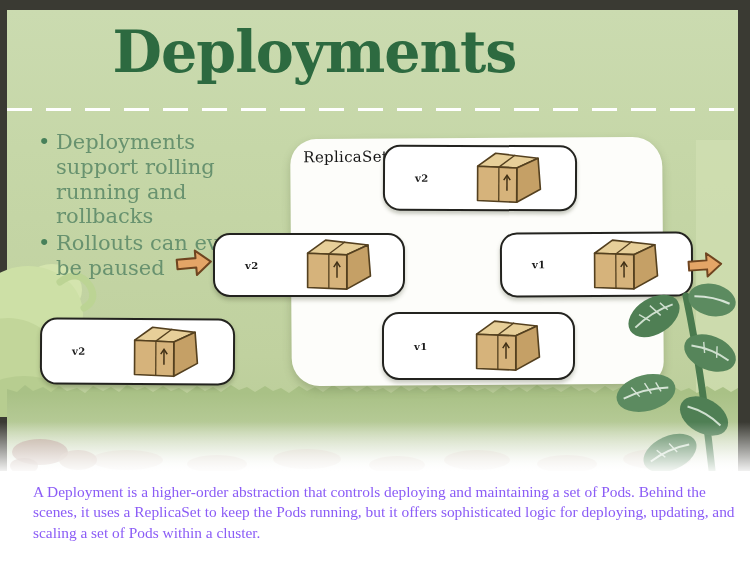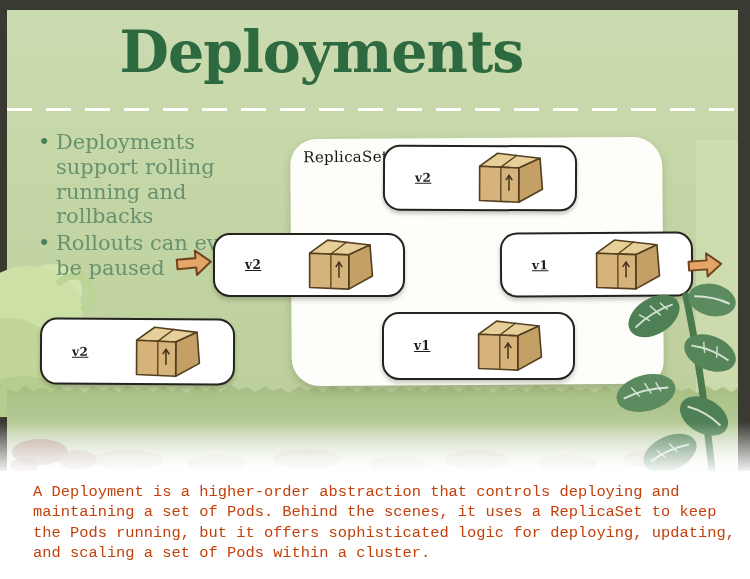--- a/index.html
+++ b/index.html
@@ -18,21 +18,21 @@
   .decor { position:absolute; z-index:2; }
   .bush-left { left:0; top:252px; }
   .ground { position:absolute; left:7px; top:393px; width:731px; height:78px; z-index:2;
     background:linear-gradient(to bottom, #a9c186 0%, #b4c994 35%, #d5dfc6 72%, #ffffff 100%); }
   .grass-tufts { position:absolute; left:7px; top:379px; width:731px; height:18px; z-index:2; }
   .rocks { left:10px; top:436px; z-index:3; }
   .pebbles { left:7px; top:444px; z-index:3; }
   .plant-right { left:612px; top:258px; z-index:6; }
 
   
-  .title { position:absolute; left:25px; top:18px; width:593px; text-align:center;
+  .title { position:absolute; left:18px; top:18px; width:593px; text-align:center;
     font-size:57px; font-weight:bold; color:#2d6a40; letter-spacing:-1px; z-index:3; }
 
   
   .divider { position:absolute; left:7px; top:108px; width:731px; height:3px; z-index:3;
     background:repeating-linear-gradient(90deg,#ffffff 0 25px, rgba(255,255,255,0) 25px 39px); }
 
   
   .bullets { position:absolute; left:38px; top:130px; width:228px; list-style:none; z-index:3; }
   .bullets li { position:relative; padding-left:18px; font-size:21px; line-height:1.18;
     color:#68926f; margin-bottom:2px; }
@@ -40,39 +40,39 @@
 
   
   .rs-box { position:absolute; left:291px; top:138px; width:372px; height:247px;
     background:#fdfdfa; border-radius:26px 30px 22px 28px;
     box-shadow:0 4px 9px rgba(95,110,70,.33); transform:rotate(-0.4deg); z-index:3; }
   .rs-label { position:absolute; left:13px; top:9px; font-size:15px; color:#161616; letter-spacing:.3px; }
 
   
   .pod { position:absolute; display:flex; align-items:center; background:#ffffff;
     border:2.5px solid #23231f; border-radius:17px; box-shadow:0 3px 4px rgba(60,70,40,.28); z-index:4; }
-  .pod-label { font-size:12px; font-weight:bold; color:#1c1c1c; letter-spacing:.5px; margin-left:30px;text-decoration:underline; }
+  .pod-label { font-size:10px; font-weight:bold; color:#1c1c1c; letter-spacing:.5px; margin-left:30px; }
   .pod-box-icon { margin-left:40px; margin-top:-4px; }
   .pod-a { left:383px; top:145px; width:194px; height:66px; transform:rotate(.25deg); }
   .pod-b { left:213px; top:233px; width:192px; height:64px; }
   .pod-c { left:500px; top:232px; width:193px; height:65px; transform:rotate(-.3deg); }
   .pod-d { left:382px; top:312px; width:193px; height:68px; }
   .pod-e { left:40px;  top:318px; width:195px; height:67px; transform:rotate(.3deg); }
 
   
   .flow-arrow { position:absolute; z-index:6; }
   .arrow-in  { left:175px; top:247px; transform:rotate(-5deg); }
   .arrow-out { left:687px; top:249px; transform:rotate(-4deg); }
 
   
   .fade { position:absolute; left:0; top:422px; width:750px; height:60px; z-index:8;
     background:linear-gradient(to bottom, rgba(255,255,255,0) 0%, #ffffff 88%); }
   .white-base { position:absolute; left:0; top:471px; width:750px; height:108px; background:#fff; z-index:8; }
   .caption { position:absolute; left:33px; top:482px; width:706px; z-index:9;
-    font-family:Liberation Mono, monospace; font-size:15.4px; line-height:1.32; color:#c2410c; }
+    font-family:Liberation Serif, serif; font-size:15.4px; line-height:1.32; color:#8b5cf6; }
 </style>
 </head>
 <body>
 
 <div class="page">
 
   <div class="frame"></div>
   <div class="slide-bg"></div>
   <div class="right-strip"></div>
 

